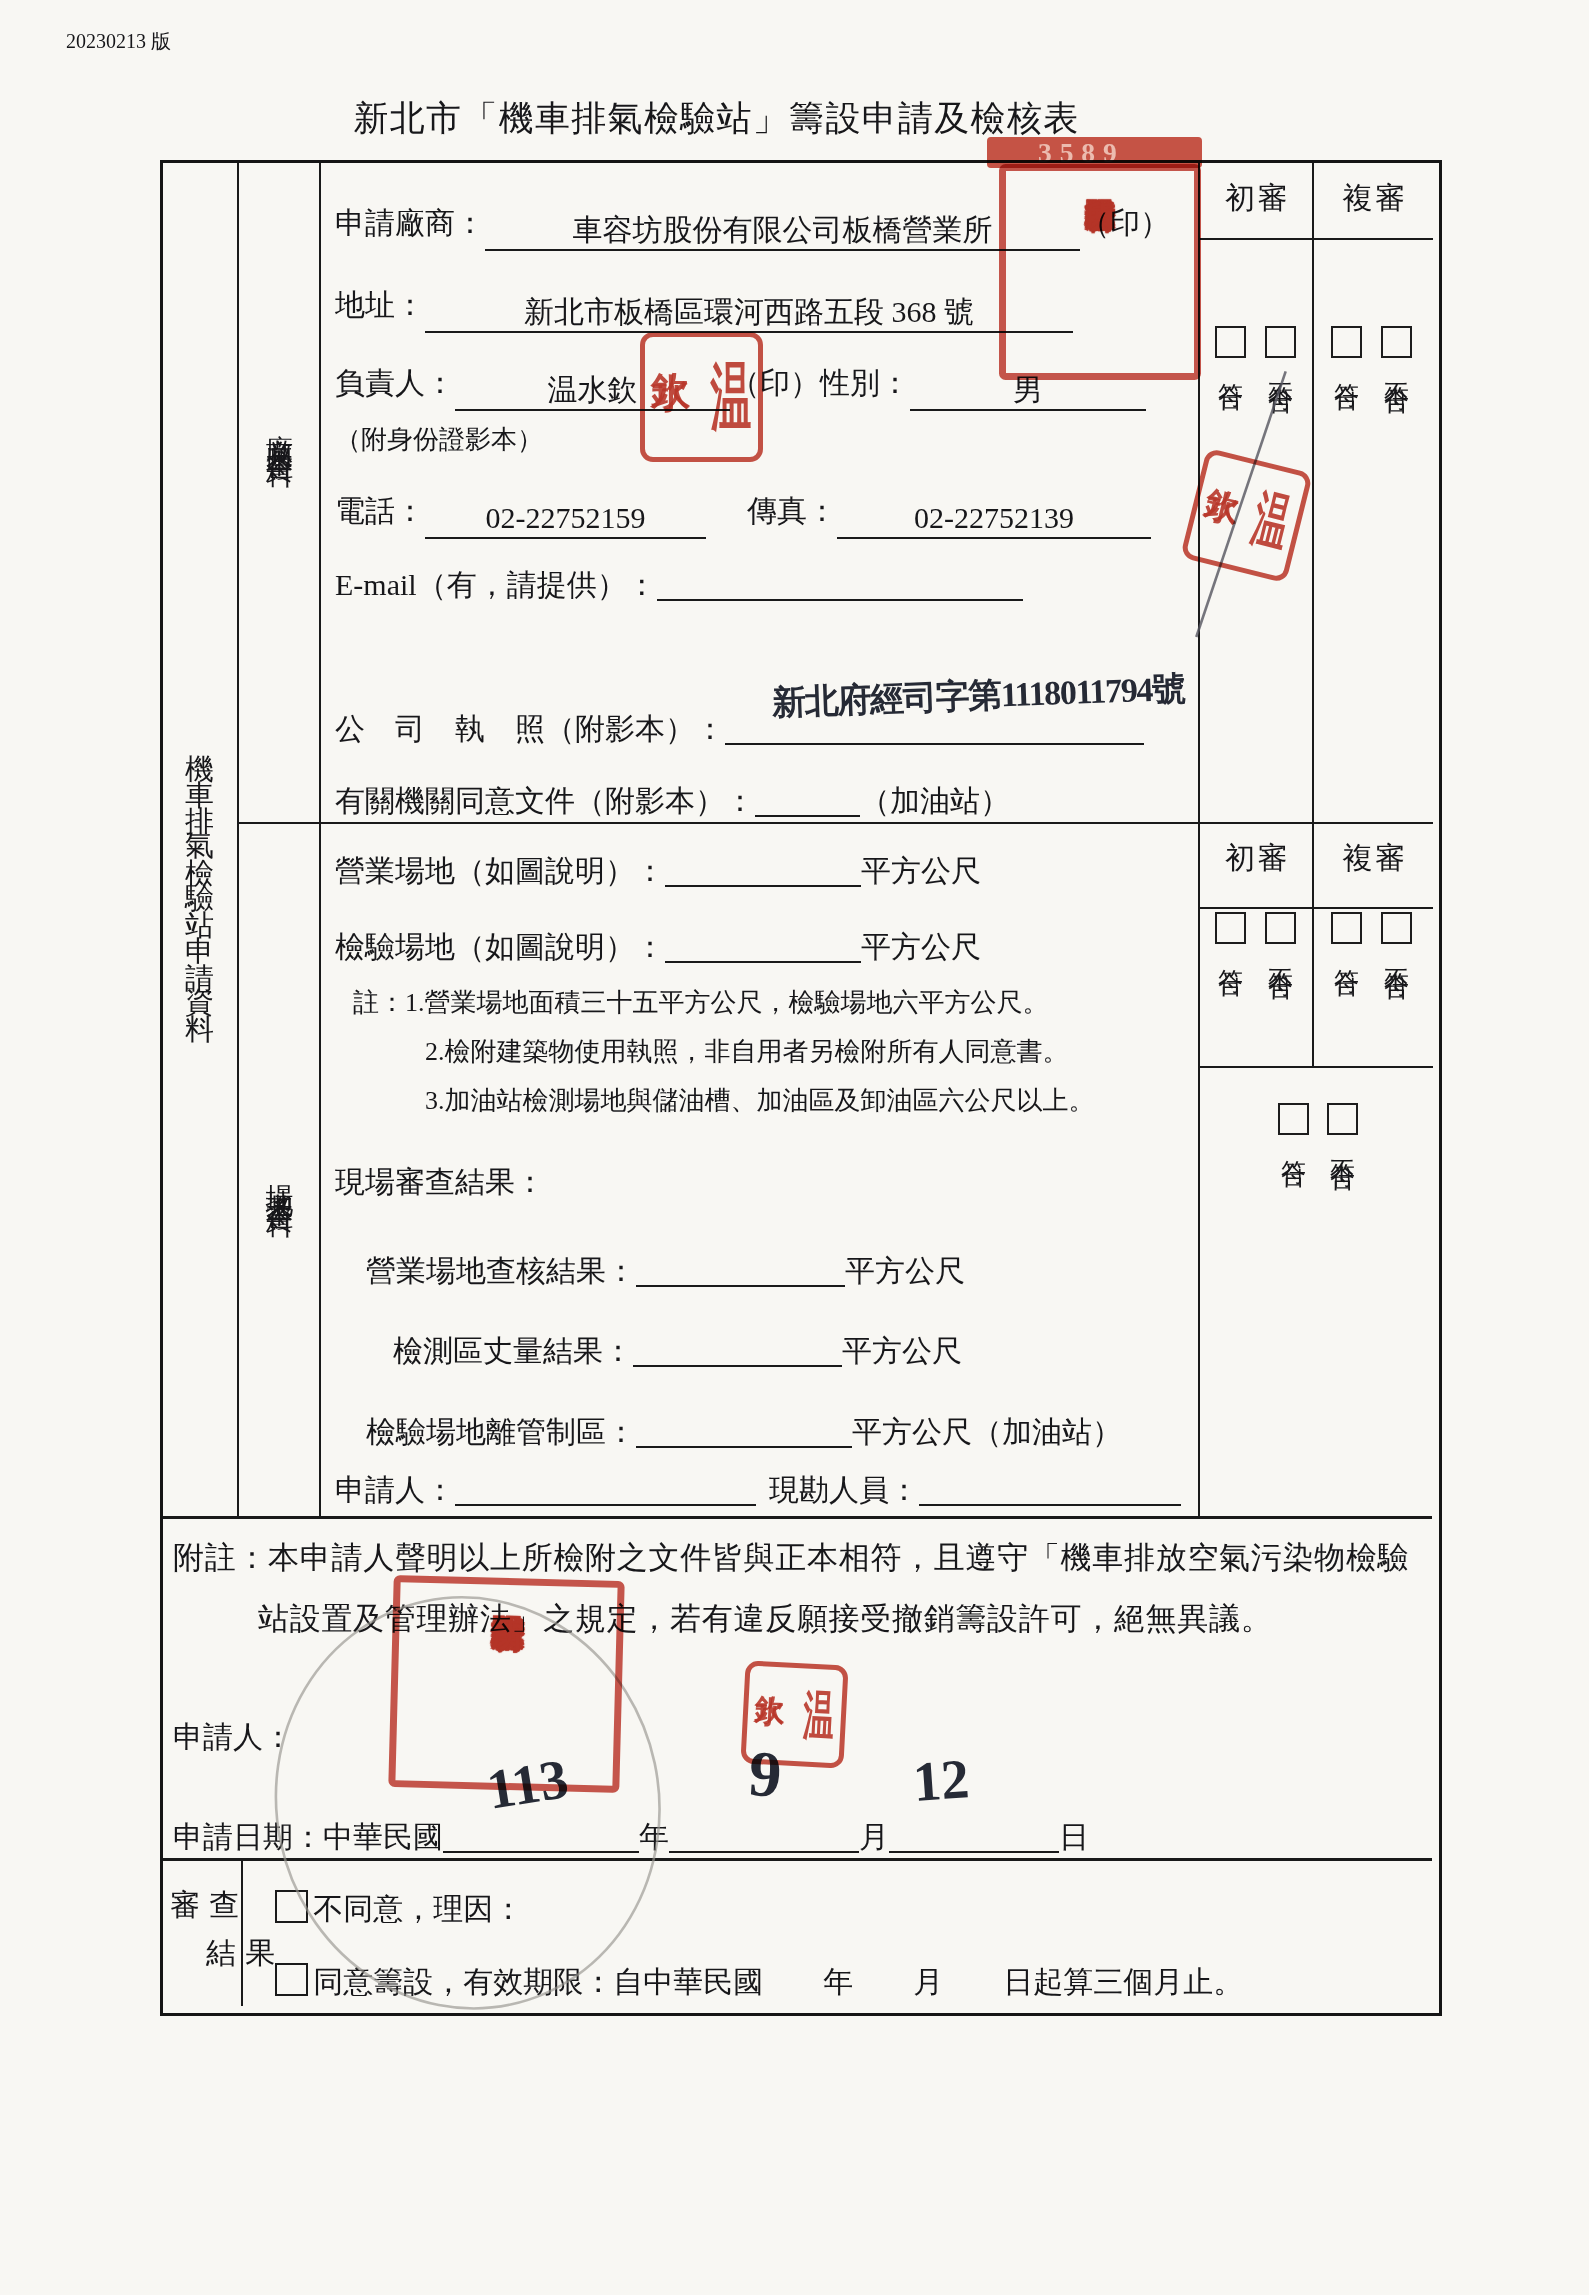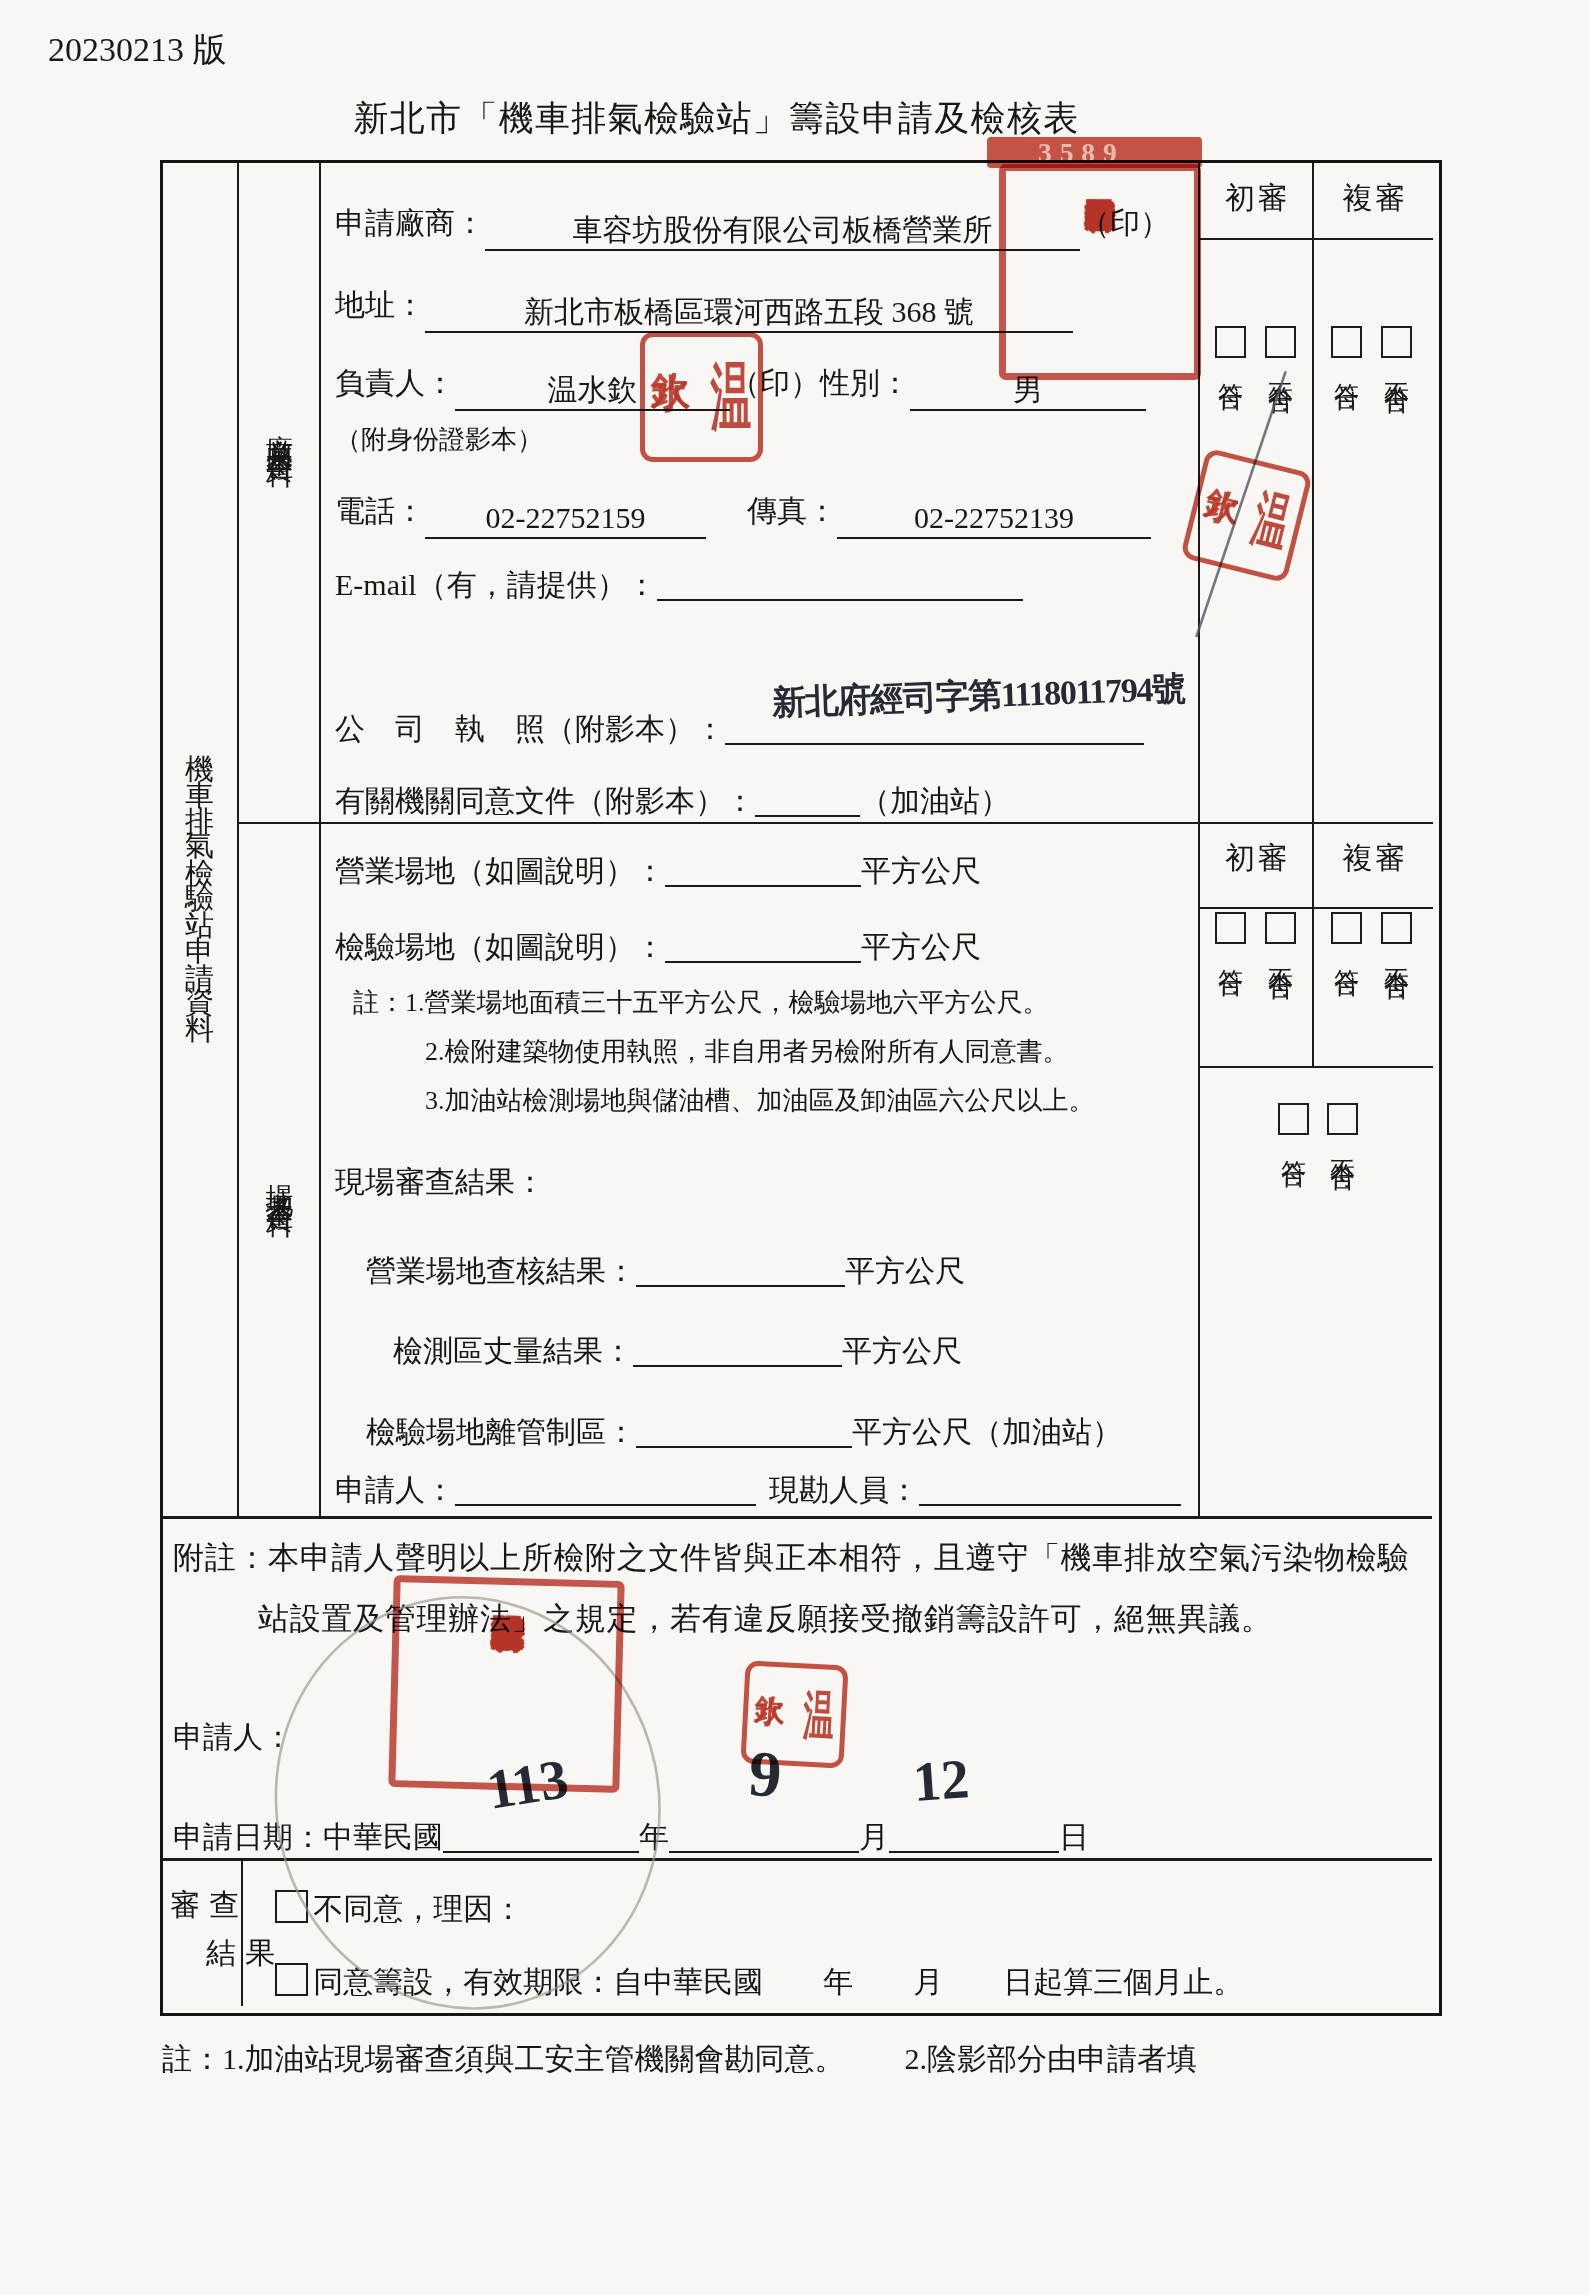--- a/index.html
+++ b/index.html
@@ -36,21 +36,21 @@
   .topstamp{background:rgba(189,41,24,.88);border-radius:3.9px;overflow:hidden;display:flex;align-items:center;}
   .topstamp span{color:rgba(255,226,216,.75);font-weight:700;font-size:27.5px;letter-spacing:7.9px;padding-left:51px;}
   .hw{position:absolute;color:#262a35;font-weight:700;white-space:nowrap;}
   .note{font-size:26px;}
 </style>
 </head>
 <body>
 
 <div class="page">
 
-  <div class="fl" style="left:48px;top:29.4px;font-size:34px;">20230213 版</div>
+  <div class="fl" style="left:66px;top:29.4px;font-size:20px;">20230213 版</div>
   <div class="fl" style="left:340px;top:97px;width:753px;text-align:center;font-size:35px;letter-spacing:1.3px;">新北市「機車排氣檢驗站」籌設申請及檢核表</div>
 
   <div class="frame">
     <div class="vline" style="left:74px;top:0;width:2px;height:1355px;"></div>
     <div class="vline" style="left:156px;top:0;width:2px;height:1355px;"></div>
     <div class="vline" style="left:1035px;top:0;width:2px;height:1355px;"></div>
     <div class="vline" style="left:1149px;top:0;width:2px;height:903px;"></div>
     <div class="vline" style="left:78px;top:1698px;width:2px;height:145px;"></div>
     <div class="hline" style="left:1035px;top:75px;width:235px;height:2px;"></div>
     <div class="hline" style="left:74px;top:659px;width:1196px;height:2px;"></div>
@@ -185,21 +185,20 @@
 
   <div class="fl" style="left:170px;top:1886px;letter-spacing:9.2px;">審查</div>
   <div class="fl" style="left:170px;top:1934px;letter-spacing:9.2px;margin-left:36px;">結果</div>
   <div class="fl" style="left:275px;top:1890px;font-family:Liberation Serif, serif;">
     <span class="icb"></span><span>不同意，理因：</span>
   </div>
   <div class="fl" style="left:275px;top:1963px;">
     <span class="icb"></span><span>同意籌設，有效期限：自中華民國　　年　　月　　日起算三個月止。</span>
   </div>
 
-  <div class="fl" style="left:162px;top:2040px;">註：1.加油站現場審查須與工安主管機關會勘同意。　　2.陰影部分由申請者填</div>
 
   <svg class="abs" style="left:255px;top:1590px;" width="432" height="429" viewBox="0 0 660 655">
     <ellipse cx="325" cy="325" rx="292" ry="315" transform="rotate(-12 325 325)" fill="none" stroke="#97958f" stroke-width="4" opacity="0.65"></ellipse>
   </svg>
 
   <svg class="abs" style="left:1178px;top:366px;" width="124" height="281" viewBox="0 0 190 430">
     <line x1="165" y1="8" x2="28" y2="415" stroke="#55555f" stroke-width="4" opacity="0.8"></line>
   </svg>
 
   <div class="stamp topstamp" style="left:987px;top:137px;width:215px;height:31px;">

